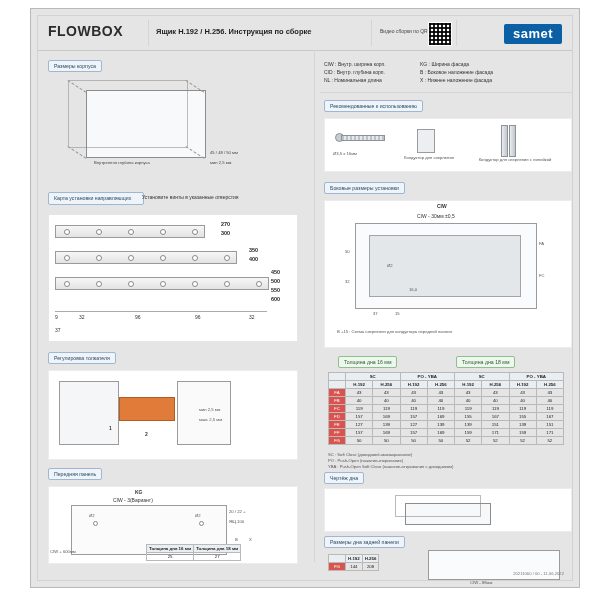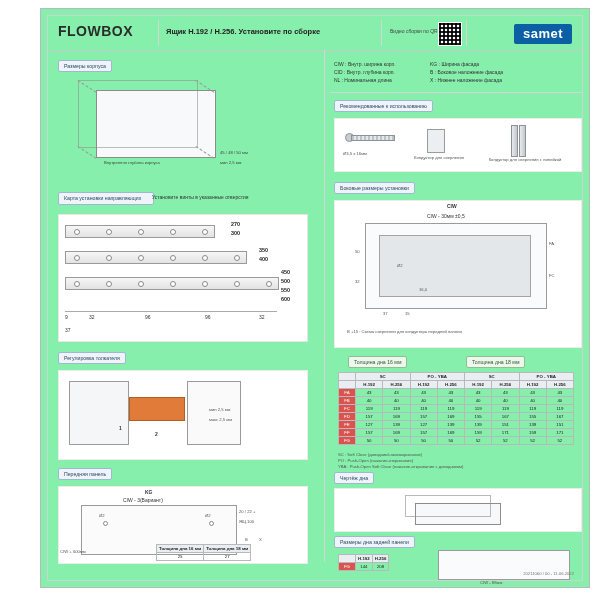--- a/index.html
+++ b/index.html
@@ -1,18 +1,18 @@
 <!DOCTYPE html>
 <html><head>
 <meta charset="utf-8">
 <style>
   html,body{margin:0;padding:0;background:#f2f2f2;}
   body{width:600px;height:600px;overflow:hidden;font-family:"Liberation Sans",sans-serif;}
   #sheet{position:relative;width:600px;height:600px;background:#ffffff;}
-  .page{position:absolute;left:40px;top:8px;width:548px;height:578px;background:#86efac;border:1px solid #b9b9b9;}
+  .page{position:absolute;left:30px;top:8px;width:548px;height:578px;background:#e5e5e5;border:1px solid #b9b9b9;}
   .inner{position:absolute;left:6px;top:6px;right:6px;bottom:6px;border:1px solid #d2d2d2;}
 
   
   .hdr{position:absolute;left:0;top:0;right:0;height:34px;border-bottom:1px solid #c9c9c9;}
   .logo{position:absolute;left:10px;top:7px;font-size:14px;font-weight:bold;letter-spacing:.5px;color:#2b2b2b;}
   .hdr-title{position:absolute;left:118px;top:11px;font-size:7.5px;font-weight:bold;color:#222;}
   .hdr-sep{position:absolute;top:4px;width:1px;height:26px;background:#d5d5d5;}
   .vid{position:absolute;left:342px;top:12px;font-size:5px;color:#444;line-height:1.3;}
   .qr{position:absolute;left:390px;top:6px;width:22px;height:22px;background:
       repeating-linear-gradient(90deg,#222 0 2px,#fff 2px 4px),
@@ -68,21 +68,21 @@
 </head>
 <body>
 
 <div id="sheet">
   <div class="page">
     <div class="inner">
 
       <div class="hdr">
         <div class="logo"><span>FLOWBOX</span></div>
         <div class="hdr-sep" style="left:110px"></div>
-        <div class="hdr-title">Ящик H.192 / H.256. Установите по сборке</div>
+        <div class="hdr-title">Ящик H.192 / H.256. Инструкция по сборке</div>
         <div class="hdr-sep" style="left:333px"></div>
         <div class="vid">Видео сборки по QR</div>
         <div class="qr"></div>
         <div class="hdr-sep" style="left:418px"></div>
         <div class="brand">samet</div>
       </div>
 
       <div class="vline" style="left:276px;top:34px;height:512px"></div>
 
       <div class="chip" style="left:10px;top:44px">Размеры корпуса</div>

